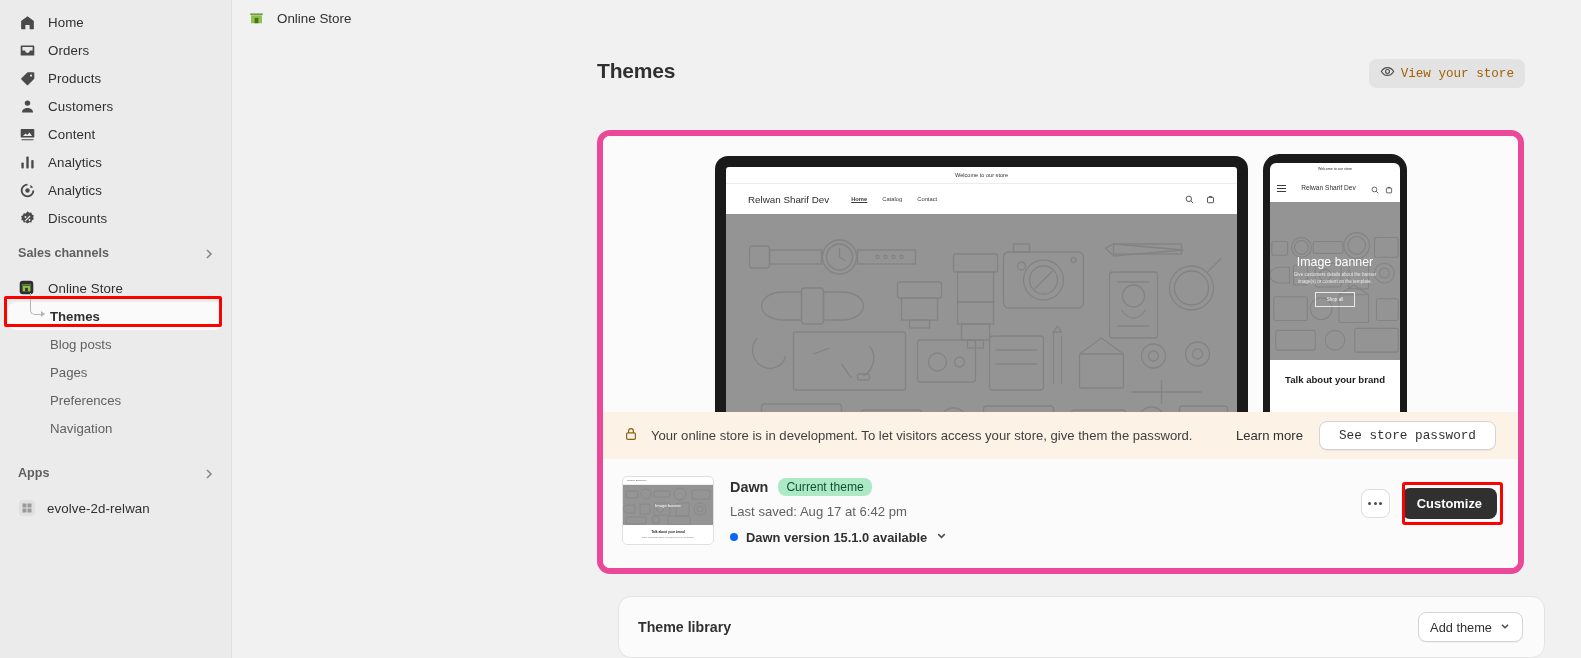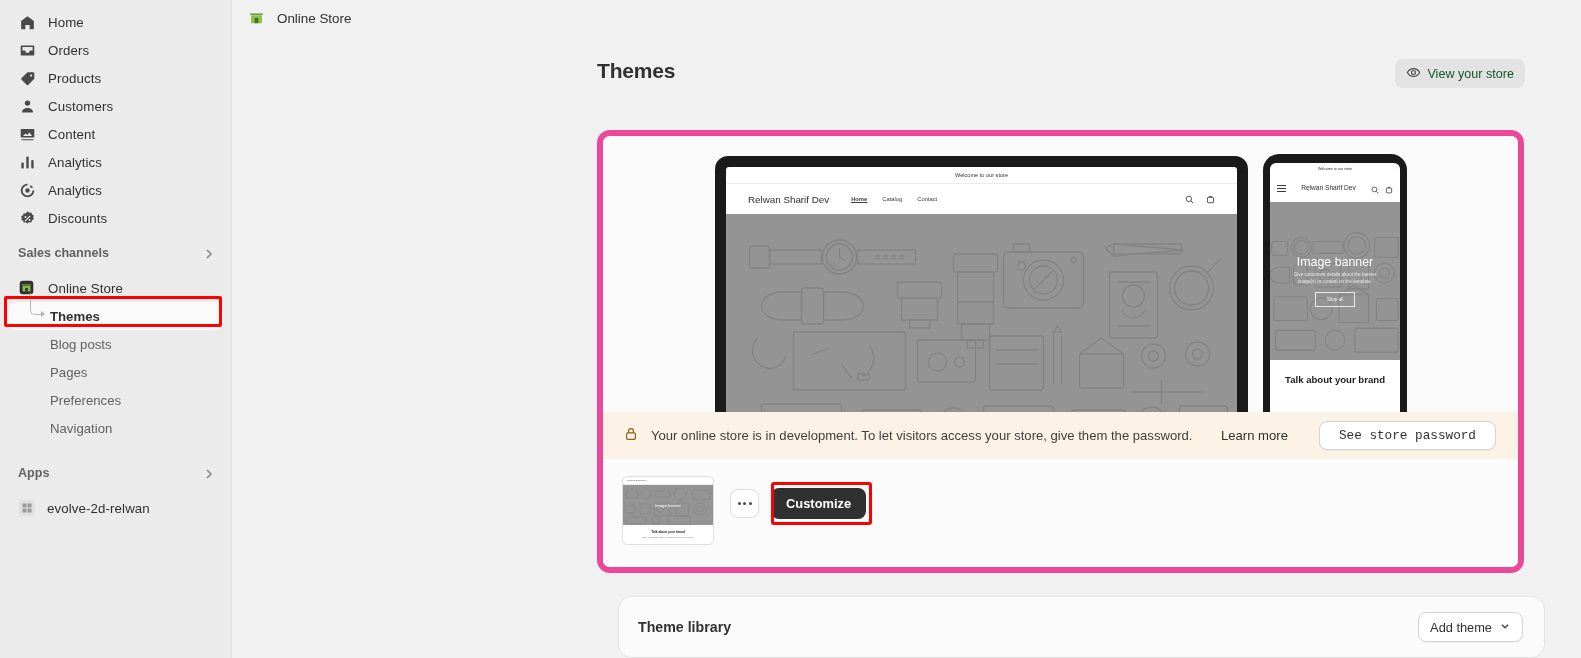--- a/index.html
+++ b/index.html
@@ -102,22 +102,22 @@
   .page-head {
     display: flex; align-items: flex-start; justify-content: space-between;
     padding: 22px 56px 0 365px;
   }
   .page-title { font-size: 21px; font-weight: 700; color: #303030; letter-spacing: -0.2px; }
 
   .btn-view {
     display: inline-flex; align-items: center; gap: 6px;
     height: 29px; padding: 0 11px;
     background: #e3e3e3; border: none; border-radius: 8px;
-    font-size: 12.6px; color: #14532d; cursor: pointer;
-    font-family: Liberation Sans, sans-serif;
+    font-size: 12.6px; color: #a16207; cursor: pointer;
+    font-family: Liberation Mono, monospace;
   }
   .btn-view svg { width: 15px; height: 15px; fill: none; stroke: #4a4a4a; stroke-width: 1.5; }
 
   .card {
     position: absolute; left: 365px; top: 130px;
     width: 927px;
     background: #fbfbfb;
     border: 6px solid #ec4899;
     border-radius: 13px;
     overflow: hidden;
@@ -190,21 +190,21 @@
   .dev-banner {
     position: relative; z-index: 4;
     background: #fdf2e6;
     display: flex; align-items: center;
     padding: 0 22px 0 20px;
     height: 47px;
     gap: 12px;
   }
   .dev-banner .lock svg { width: 16px; height: 16px; fill: none; stroke: #8a6116; stroke-width: 1.5; }
   .dev-text { font-size: 13.1px; color: #3f3f3f; }
-  .dev-actions { margin-left: auto; display: flex; align-items: center; gap: 31px; }
+  .dev-actions { margin-left: auto; display: flex; align-items: center; gap: 16px; }
   .link-learn { font-size: 13.1px; color: #303030; text-decoration: none; cursor: pointer; }
   .btn-pass {
     height: 29px; padding: 0 19px;
     background: #fff; border: 1px solid #d4d4d4; border-radius: 8px;
     font-size: 12.7px; color: #303030; cursor: pointer; font-family: Liberation Mono, monospace;
     box-shadow: 0 1px 0 rgba(0,0,0,0.05);
   }
 
   
   .theme-row { display: flex; align-items: flex-start; padding: 17px 21px 22px 19px; gap: 16px; background: #fbfbfb; }
@@ -646,20 +646,36 @@
               </svg>
             </div>
             <span>Image banner</span>
           </div>
           <div class="thumb-bot">
             <div class="t">Talk about your brand</div>
             <div class="s">Share information about your brand with your customers.</div>
           </div>
         </div>
 
+        <div class="theme-info">
+          <div class="theme-name-row">
+            <span class="theme-name">Dawn</span>
+            <span class="badge-current">Current theme</span>
+          </div>
+          <div class="last-saved">Last saved: Aug 17 at 6:42 pm</div>
+          <div class="version-row">
+            <span class="dot-blue"></span>
+            <span class="version-text">Dawn version 15.1.0 available</span>
+            <span class="chev-down">
+              <svg viewBox="0 0 14 14">
+                  <polyline points="3.5,5.5 7,9 10.5,5.5"></polyline>
+                </svg>
+            </span>
+          </div>
+        </div>
 
         <div class="theme-actions">
           <div class="btn-more">
               <i></i>
               <i></i>
               <i></i>
             </div>
           <button class="btn-customize">Customize</button>
           <div class="redbox-customize"></div>
         </div>

